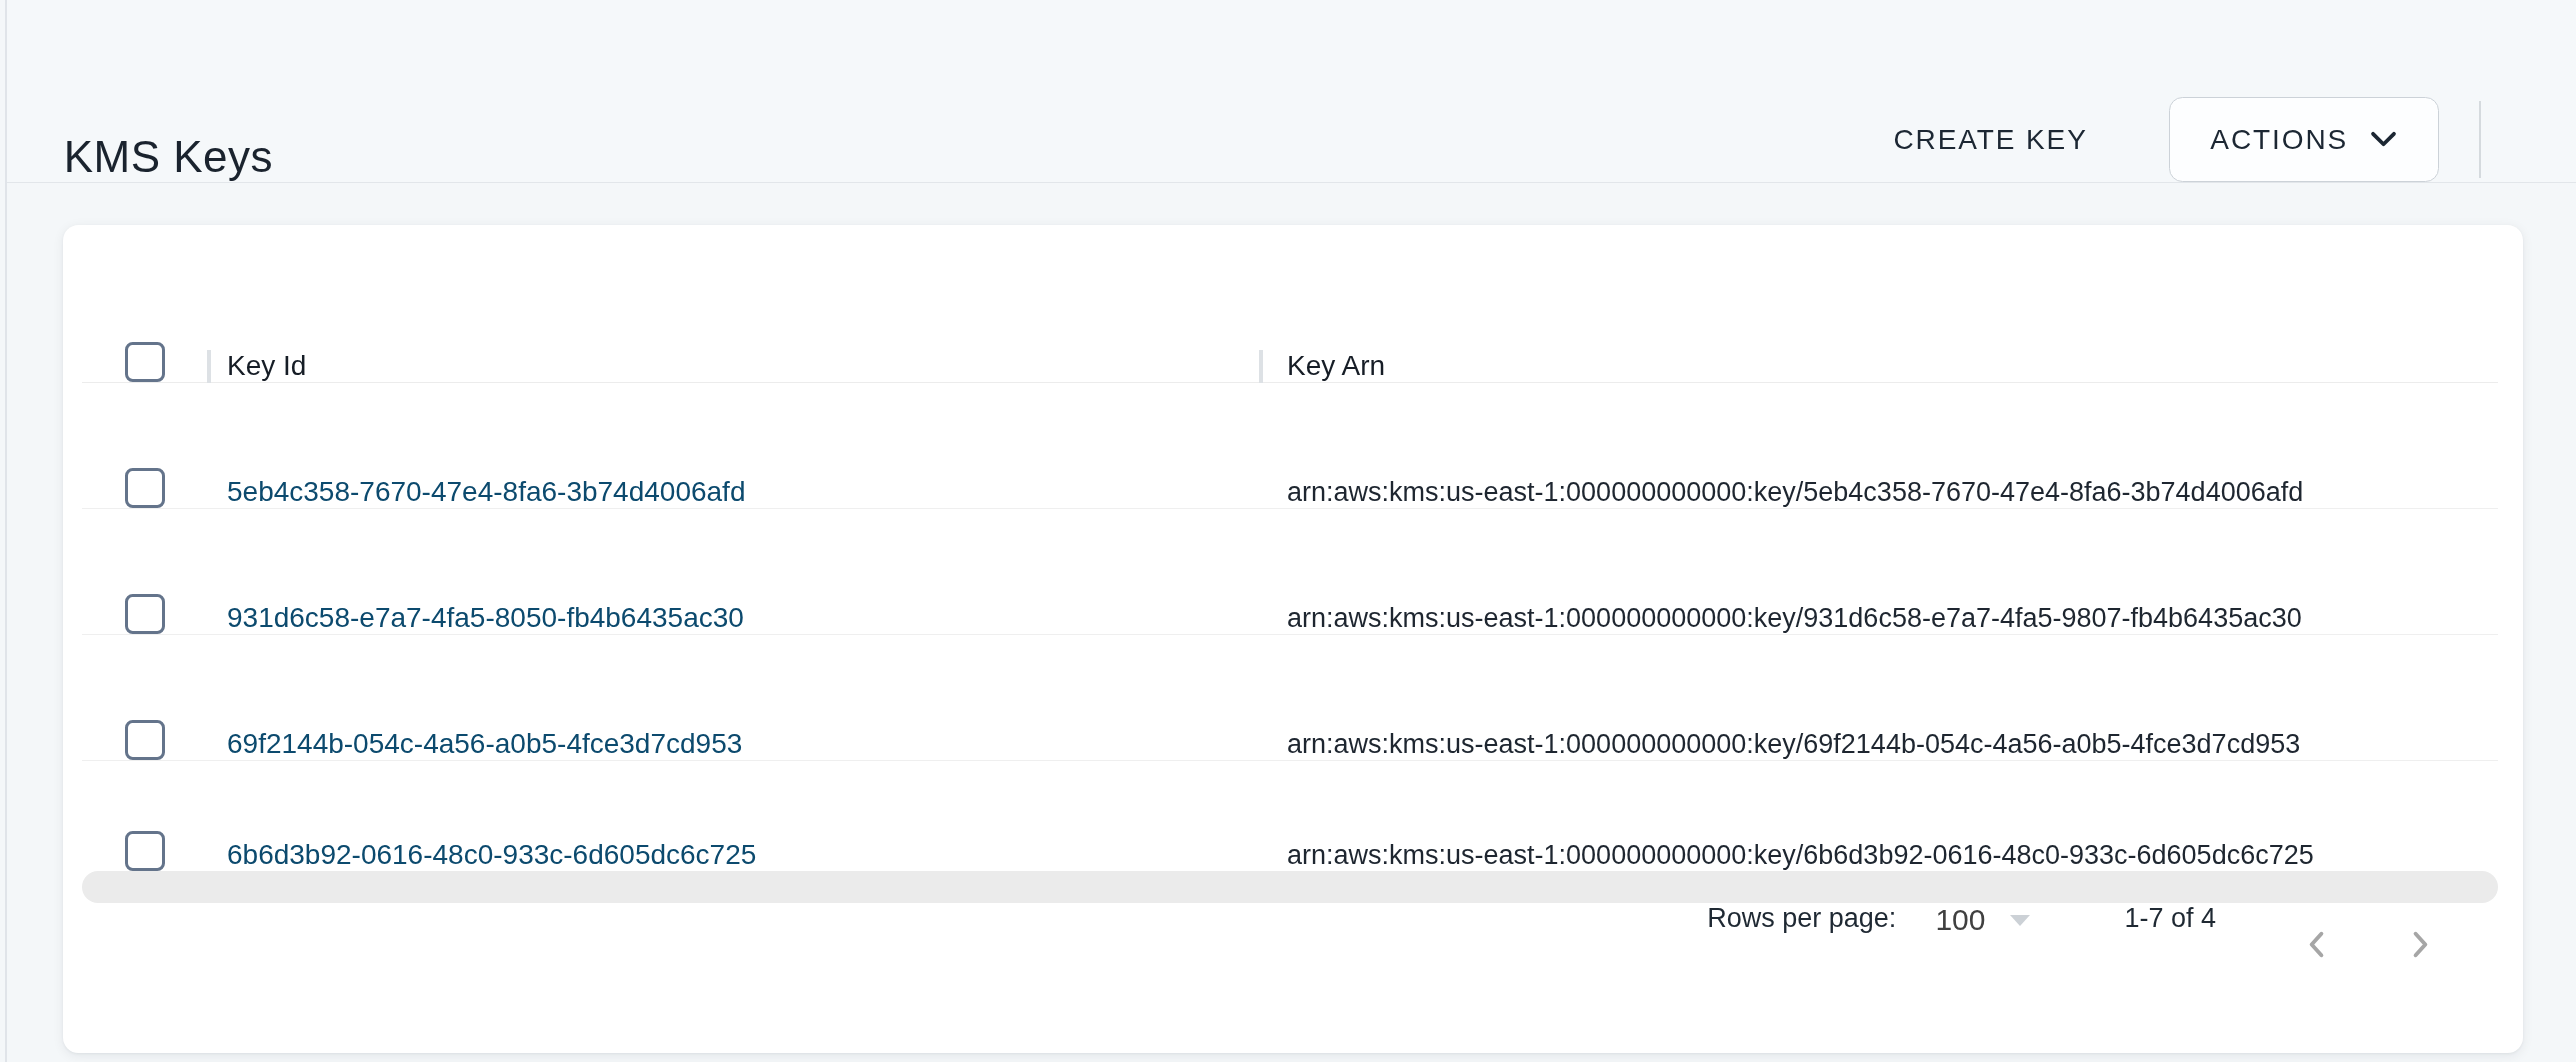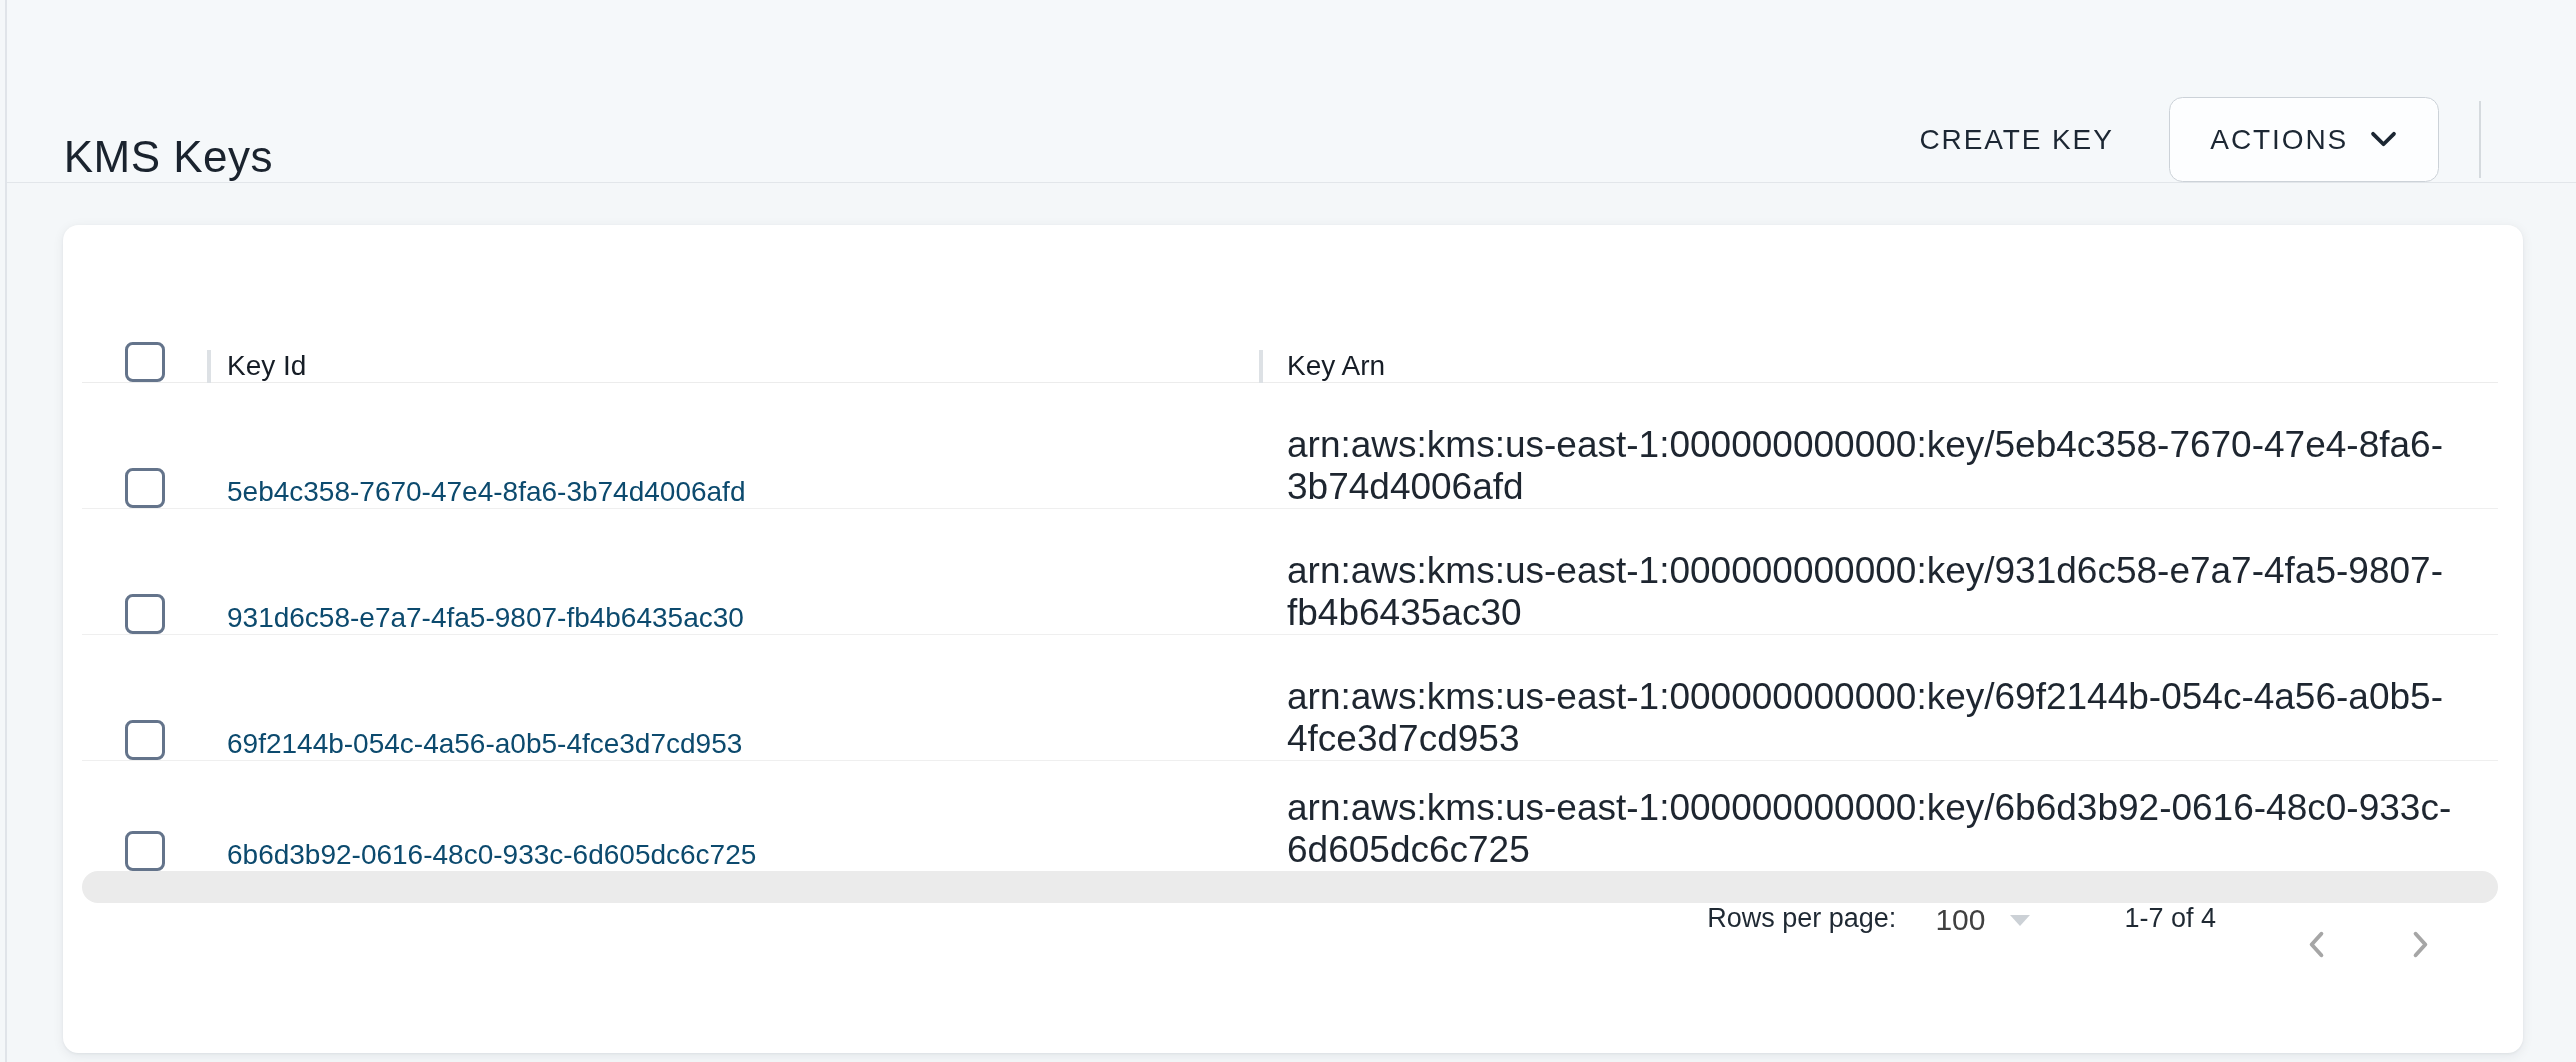--- a/index.html
+++ b/index.html
@@ -27,21 +27,21 @@
   }
   .topbar-actions {
     margin-left: auto; display: flex; align-items: center;
   }
   .btn-text {
     font-size: 28px; font-weight: 500; letter-spacing: 1.9px; color: #1c2733;
     background: none; border: none; cursor: pointer;
     padding: 19px 9.6px; font-family: inherit;
   }
   .btn-outlined {
-    margin-left: 46px;
+    margin-left: 72px;
     display: flex; align-items: center; gap: 21px;
     height: 85px; padding: 0 40px;
     font-size: 28px; font-weight: 500; letter-spacing: 1.9px; color: #1c2733;
     background: #fdfeff; border: 1.9px solid #ccd2d8; border-radius: 13.5px;
     cursor: pointer; font-family: inherit;
   }
   .v-divider {
     width: 1.9px; height: 77px; background: #d5dade; margin: 0 42px 0 40px;
   }
   .region-select {
@@ -87,21 +87,21 @@
   .grid-row.header .cell-keyarn::before {
     content: ""; position: absolute; left: 0; top: 50%; margin-top: -16.4px;
     width: 3.9px; height: 33px; background: #dde1e5;
   }
   .col-header-label {
     font-size: 28px; font-weight: 500; color: #161d26; cursor: pointer; display: inline-block;
   }
   .key-link {
     font-size: 28px; color: #0c4a6e; text-decoration: none; cursor: pointer;
   }
-  .arn-text { font-size: 37px; color: #1e2630; }
+  .arn-text { font-size: 27px; color: #1e2630; }
   
   .hscrollbar {
     margin-top: 0; height: 32px; border-radius: 16.4px;
     background: #ebebeb; width: 2416px; cursor: pointer;
   }
   
   .pagination {
     height: 145px; display: flex; align-items: flex-start; justify-content: flex-end;
     padding-right: 37px;
   }
@@ -172,21 +172,21 @@
     <div class="cell-keyarn">
       <span class="arn-text">arn:aws:kms:us-east-1:000000000000:key/5eb4c358-7670-47e4-8fa6-3b74d4006afd</span>
     </div>
   </div>
 
   <div class="grid-row">
     <div class="cell-check">
       <span class="checkbox"></span>
     </div>
     <div class="cell-keyid">
-      <a class="key-link">931d6c58-e7a7-4fa5-9807-fb4b6435ac30</a>
+      <a class="key-link">931d6c58-e7a7-4fa5-8050-fb4b6435ac30</a>
     </div>
     <div class="cell-keyarn">
       <span class="arn-text">arn:aws:kms:us-east-1:000000000000:key/931d6c58-e7a7-4fa5-9807-fb4b6435ac30</span>
     </div>
   </div>
 
   <div class="grid-row">
     <div class="cell-check">
       <span class="checkbox"></span>
     </div>

